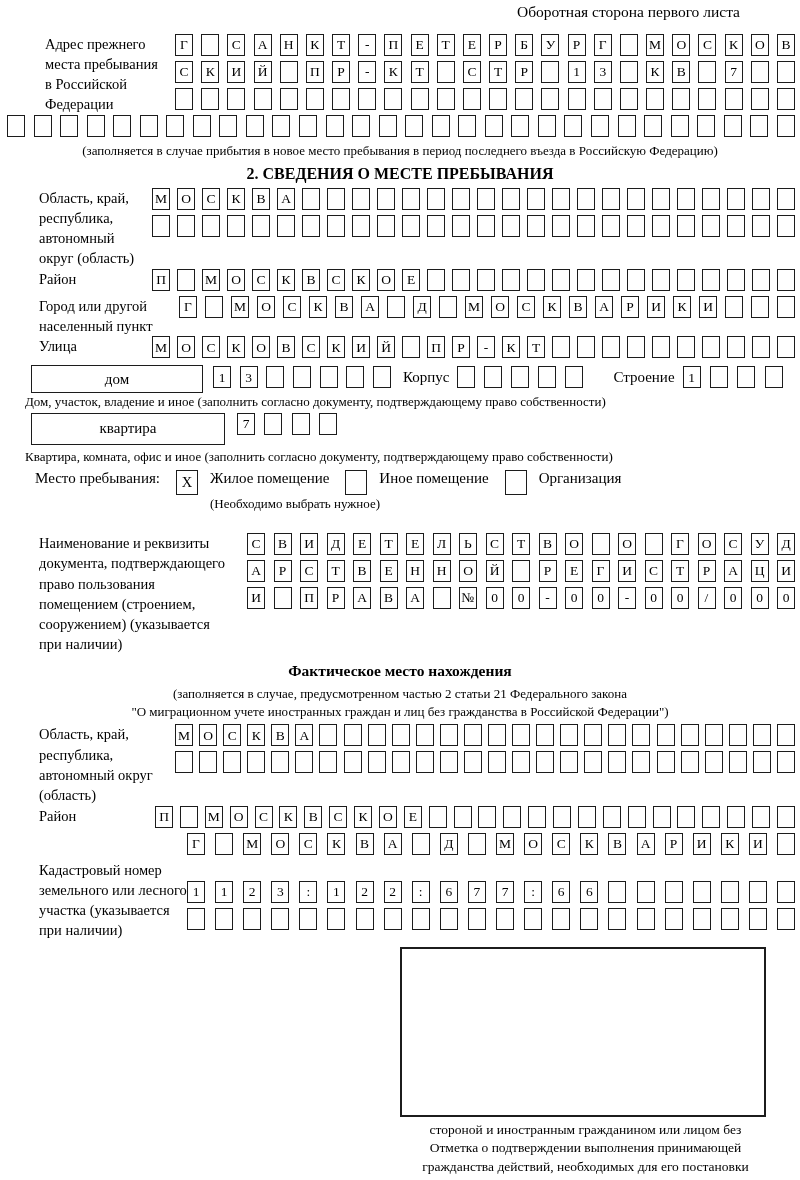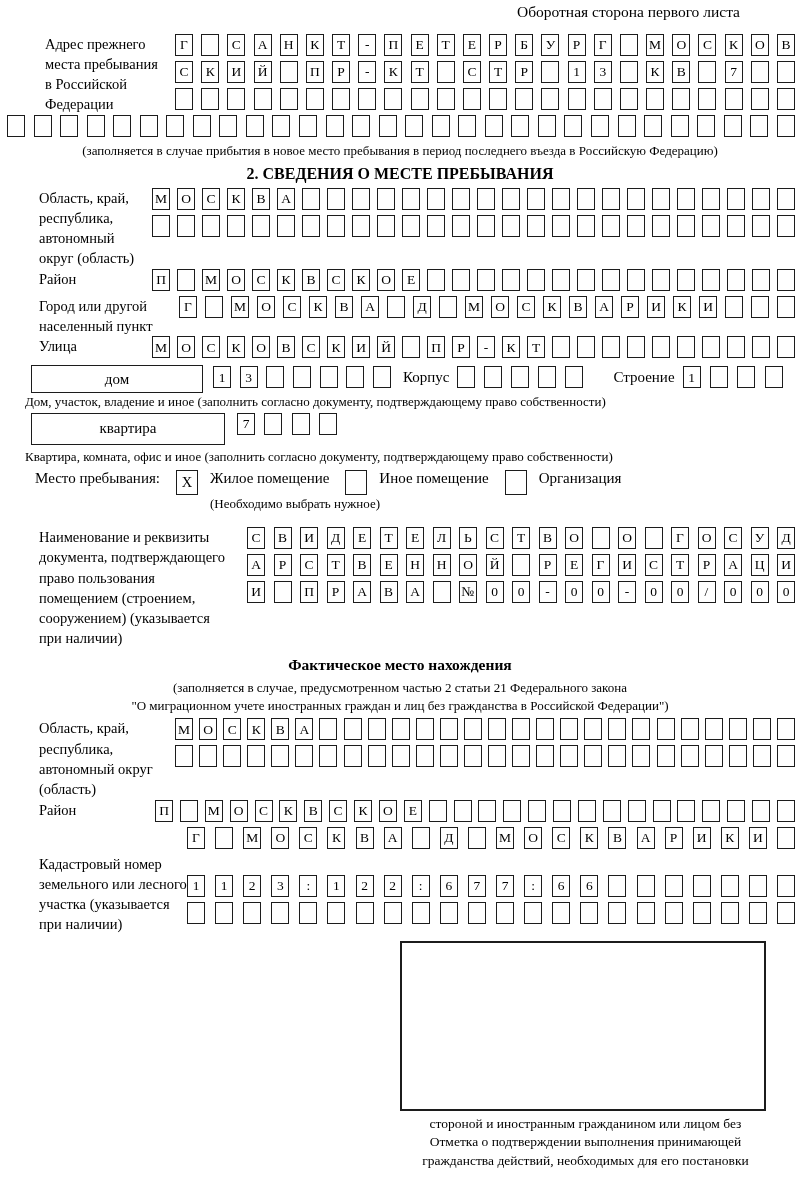--- a/index.html
+++ b/index.html
@@ -30,21 +30,21 @@
   .cb{
     width:20px;height:23px;border:1.7px solid #1c1c1c;display:inline-flex;
     align-items:center;justify-content:center;font-size:14.5px;flex:0 0 auto;
   }
   .mesto-row{display:flex;padding-left:30px;font-size:15px;margin-top:5px;}
   .mesto-row .cb{margin:0 12px 0 16px;}
   .stamp{
     border:2px solid #1c1c1c;width:362px;height:166px;margin:6px 0 4px 395px;background:#fff;
   }
   .stamp-cap{width:385px;margin-left:388px;text-align:center;font-size:13.5px;line-height:1.38;}
-  .mt2{margin-top:2px;}.mt4{margin-top:4px;}.mt6{margin-top:14px;justify-content:center;}
+  .mt2{margin-top:2px;}.mt4{margin-top:4px;}.mt6{margin-top:20px;justify-content:center;}
   .kad-offset{margin-top:21px;}
 </style>
 </head>
 <body>
 
 <div class="page">
 
   <div class="hdr-note">Оборотная сторона первого листа</div>
 
   <div class="frow" style="margin-top:12px;">

